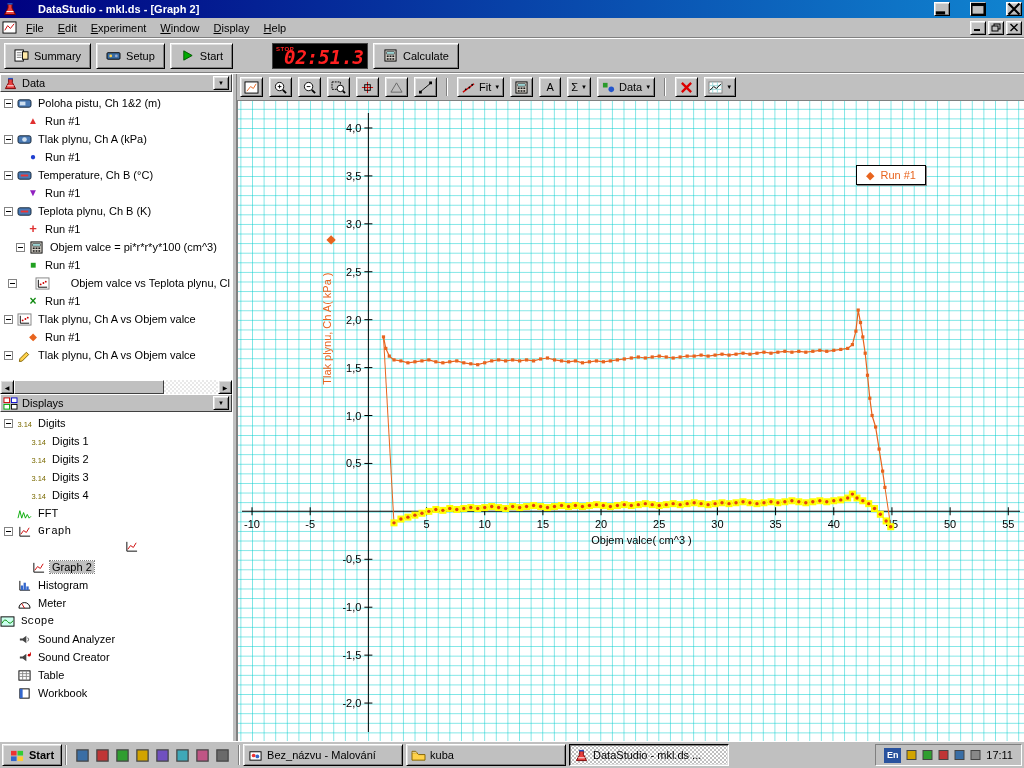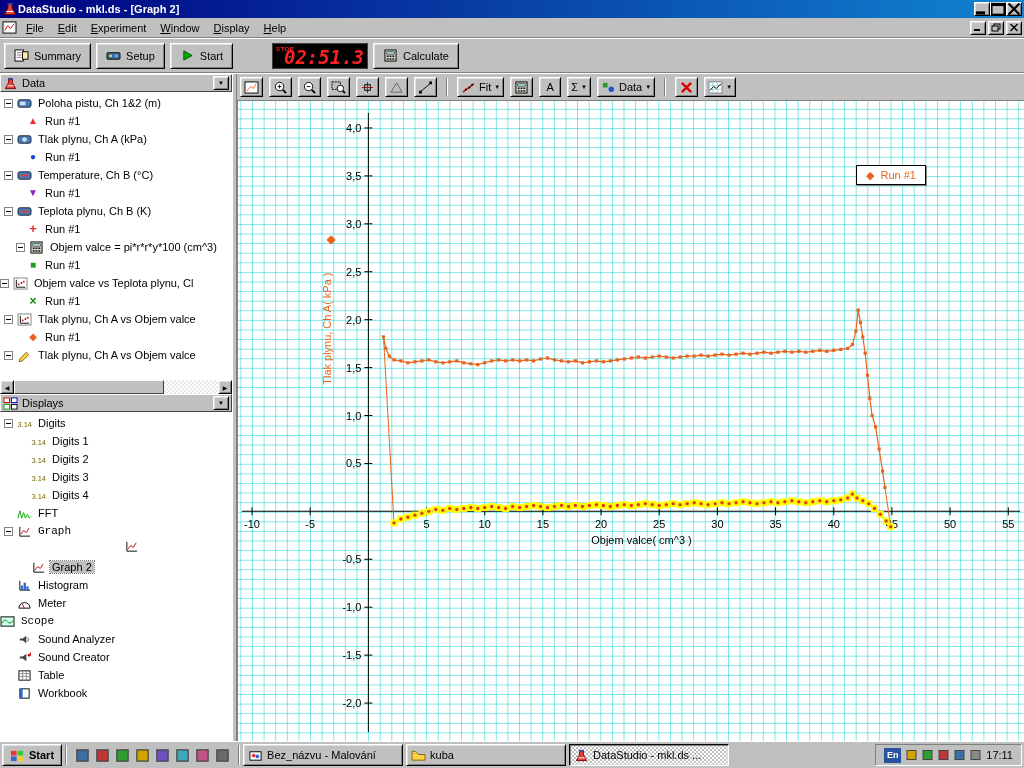--- a/index.html
+++ b/index.html
@@ -4,21 +4,21 @@
 <style>
   *{box-sizing:border-box;margin:0;padding:0}
   html,body{width:1024px;height:768px;overflow:hidden}
   body{font-family:"Liberation Sans",sans-serif;font-size:11px;background:#c0c0c0;color:#000}
   .screen{width:1024px;height:768px;display:flex;flex-direction:column}
   .spacer{flex:1}
   .ticon{display:inline-block;width:15px;height:13px;flex:none}
   .ticon svg{width:100%;height:100%;display:block}
 
   
-  .titlebar{height:18px;background:linear-gradient(90deg,#000080,#1084d0);display:flex;align-items:center;gap:0;padding:0 2px;color:#fff;font-weight:bold}
+  .titlebar{height:18px;background:linear-gradient(90deg,#000080,#1084d0);display:flex;align-items:center;gap:20px;padding:0 2px;color:#fff;font-weight:bold}
   .titlebar .ticon{width:16px;height:14px}
   .wbtn{width:16px;height:14px;background:#c0c0c0;border:1px solid;border-color:#fff #000 #000 #fff;box-shadow:inset 1px 1px 0 #dfdfdf,inset -1px -1px 0 #808080;display:flex;align-items:center;justify-content:center;flex:none}
   .wb{width:10px;height:9px}
 
   
   .menubar{height:20px;background:#c0c0c0;display:flex;align-items:center;gap:2px;padding:0 2px;border-bottom:1px solid #808080}
   .menu-items{display:flex}
   .menu-item{padding:3px 7px}
 
   
@@ -315,21 +315,21 @@
                   <rect x="10" y="10" width="2" height="1.5"></rect>
                 </g>
               </svg>
             </span>
             <span class="tlabel">Objem valce = pi*r*r*y*100 (cm^3)</span>
           </div>
           <div class="trow" style="padding-left: 27px;">
             <span class="marker mk-green-square">■</span>
             <span class="tlabel">Run #1</span>
           </div>
-          <div class="trow" style="padding-left: 0;">
+          <div class="trow" style="padding-left: 8px; justify-content: space-between;">
             <span class="exp">
               <b></b>
             </span>
             <span class="ticon">
               <svg viewBox="0 0 16 14">
                 <rect x="1" y="1" width="14" height="12" fill="#fff" stroke="#808080"></rect>
                 <path d="M3.5 3 V11 H13" stroke="#000" fill="none"></path>
                 <circle cx="6" cy="8" r="1" fill="#c00"></circle>
                 <circle cx="9" cy="6.5" r="1" fill="#c00"></circle>
                 <circle cx="11.5" cy="5" r="1" fill="#c00"></circle>

